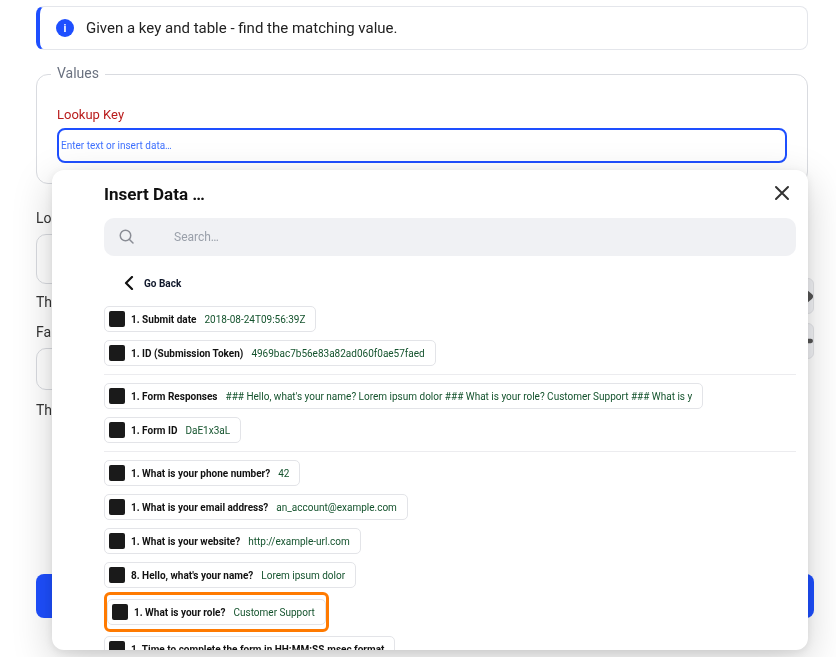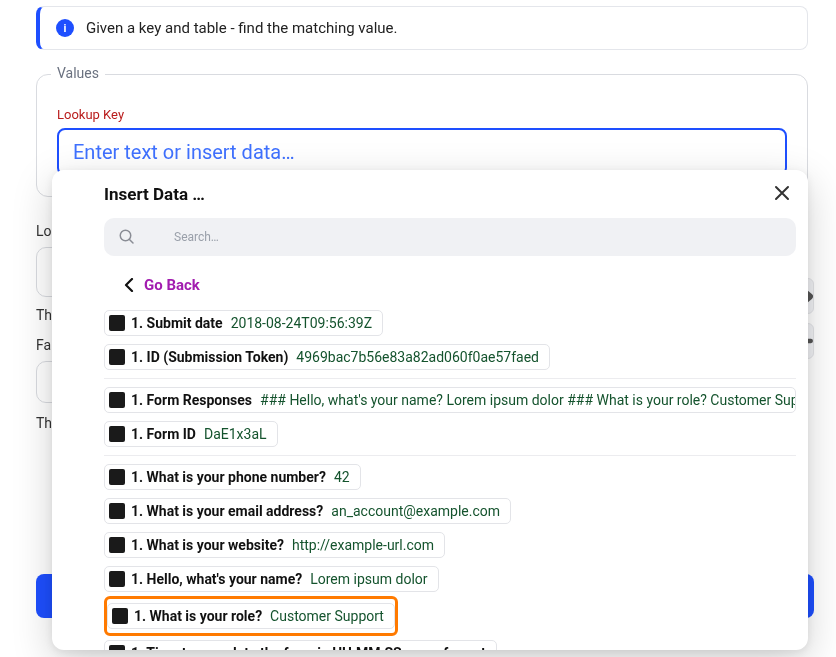--- a/index.html
+++ b/index.html
@@ -37,22 +37,22 @@
     background: #fff;
     padding: 0 6px;
     color: #6b7280;
     font-size: 14px;
   }
   .field-label { font-size: 13px; color: #b91c1c; margin-bottom: 6px; }
   .lookup-input {
     width: 100%;
     border: 2px solid #1e4fff;
     border-radius: 8px;
-    padding: 10px 14px;
-    font-size: 20px;
+    padding: 10px 2px;
+    font-size: 10px;
     color: #222;
     outline: none;
   }
   .lookup-input::placeholder { color: #2b62ff; opacity: 0.9; }
 
   .bg-field {
     margin: 18px 28px 0 36px;
   }
   .bg-label { font-size: 14px; color: #333; margin-bottom: 8px; }
   .bg-box {
@@ -116,40 +116,40 @@
   .search-box svg { width: 18px; height: 18px; color: #8a8d95; flex-shrink:0; }
   .search-input {
     border: none; background: transparent; outline: none;
     font-size: 12px; color: #c2410c; flex: 1; margin-left: 28px;
   }
   .search-input::placeholder { color: #9aa0aa; }
 
   .goback {
     display: flex; align-items: center; gap: 10px;
     padding: 10px 18px 12px 32px;
-    font-weight: 700; font-size: 15px; color: #a21caf;
+    font-weight: 700; font-size: 10px; color: #0f172a;
     cursor: pointer;
   }
   .goback svg { width: 10px; height: 14px; }
 
   .data-list {
     padding: 0 12px 12px 12px;
     overflow: hidden;
     flex: 1;
   }
   .data-item {
     display: inline-flex;
     align-items: center;
     gap: 6px;
     border: 1px solid #e3e4e8;
     border-radius: 5px;
     padding: 4px 10px 4px 4px;
     margin: 4px 0;
     background: #fff;
-    font-size: 14px;
+    font-size: 10px;
     cursor: pointer;
     max-width: 100%;
     white-space: nowrap;
     overflow: hidden;
   }
   .data-item .chip-icon {
     width: 16px; height: 16px; background: #1a1a1a; border-radius: 2px;
     flex-shrink: 0;
   }
   .data-item .chip-label { font-weight: 700; color: #111; }
@@ -258,21 +258,21 @@
           <span class="chip-label">1. What is your email address?</span>
           <span class="chip-value">an_account@example.com</span>
         </div></div>
       <div><div class="data-item">
           <span class="chip-icon"></span>
           <span class="chip-label">1. What is your website?</span>
           <span class="chip-value">http://example-url.com</span>
         </div></div>
       <div><div class="data-item">
           <span class="chip-icon"></span>
-          <span class="chip-label">1. Hello, what's your name?</span>
+          <span class="chip-label">8. Hello, what's your name?</span>
           <span class="chip-value">Lorem ipsum dolor</span>
         </div></div>
       <div><div class="highlight" style="display: inline-block; padding: 0px;"><div class="data-item">
             <span class="chip-icon"></span>
             <span class="chip-label">1. What is your role?</span>
             <span class="chip-value">Customer Support</span>
           </div></div></div>
       <div><div class="data-item">
           <span class="chip-icon"></span>
           <span class="chip-label">1. Time to complete the form in HH:MM:SS.msec format</span>

